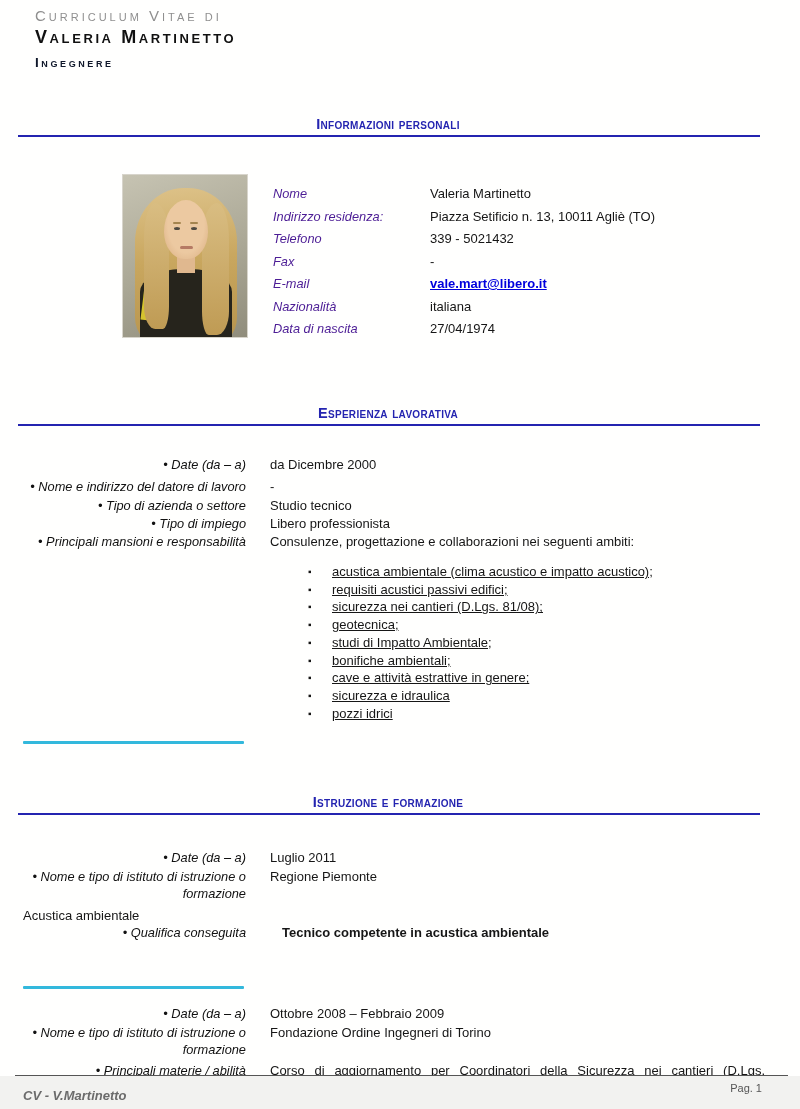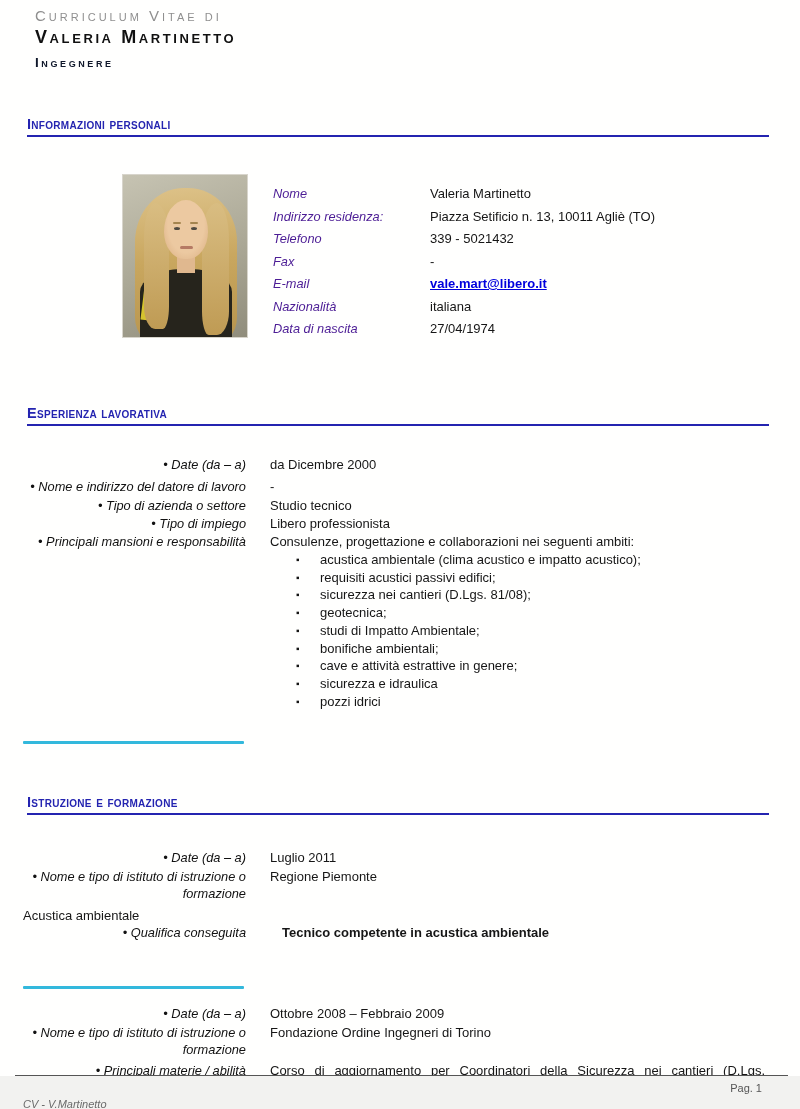--- a/index.html
+++ b/index.html
@@ -10,21 +10,21 @@
   }
 
   
   .doc-header { position:absolute; left:35px; top:7px; }
   .h-pre  { font-variant:small-caps; font-size:15px; letter-spacing:3px; color:#8f8f8f; font-weight:500; }
   .h-name { font-variant:small-caps; font-size:18px; letter-spacing:2.6px; color:#111; font-weight:700; margin-top:3px; }
   .h-role { font-variant:small-caps; font-size:13.5px; letter-spacing:2.6px; color:#0f172a; font-weight:700; margin-top:7px; }
 
   
   .sec-title {
-    position:absolute; left:27px; width:742px; text-align:left;
+    position:absolute; left:18px; width:742px; text-align:center;
     font-variant:small-caps; font-weight:700; font-size:14.5px; letter-spacing:0.3px;
     color:#2424b0; border-bottom:2px solid #2424b0; padding:0 2px 2px 0; line-height:17px;
   }
   .t-personal  { top:116px; }
   .t-exp       { top:405px; }
   .t-edu       { top:794px; }
 
   
   .photo {
     position:absolute; left:122px; top:174px; width:126px; height:164px;
@@ -66,32 +66,32 @@
   .lv-row { display:grid; grid-template-columns:223px 1fr; column-gap:24px; }
   .lv-label { text-align:right; font-style:italic; font-size:12.8px; line-height:18px; color:#111; }
   .s-edu1 .lv-label, .s-edu2 .lv-label { line-height:17.5px; }
   .lv-label.narrow { padding-left:23px; }
   .lv-value { font-size:13px; line-height:18px; color:#161616; }
   .s-edu1 .lv-value, .s-edu2 .lv-value { line-height:17.5px; }
   .lv-value.bold { font-weight:700;margin-left:12px; }
   .lv-value.justify { text-align:justify; text-align-last:justify; }
   .mb4 { margin-bottom:4px; } .mb1 { margin-bottom:1px; } .mb3 { margin-bottom:3px; }
 
-  .ambiti-list { margin:0; padding:0; list-style:none; }
+  .ambiti-list { margin:12px; padding:0; list-style:none;text-decoration:underline; }
   .ambiti-list li { position:relative; padding-left:50px; line-height:17.7px; font-size:13px; }
   .ambiti-list li::before { content:"▪"; position:absolute; left:26px; top:0; font-size:10px; line-height:17.7px; color:#161616; }
 
   
   .cyan-rule { position:absolute; left:23px; width:221px; height:3px; background:#33b8dc; border-radius:1px; }
   .c1 { top:741px; } .c2 { top:986px; }
 
   
   .footer-rule  { position:absolute; left:15px; top:1075px; width:773px; height:1px; background:#555; }
   .footer-strip { position:absolute; left:0; top:1076px; width:800px; height:33px; background:#f2f2f0; }
-  .footer-left  { position:absolute; left:23px; top:22px; font-style:italic; font-size:11px; color:#6b6b6b; }
+  .footer-left  { position:absolute; left:23px; top:12px; font-style:italic; font-size:13px; color:#6b6b6b;font-weight:bold; }
   .footer-right { position:absolute; right:38px; top:6px; font-size:11px; color:#555; }
 </style>
 </head>
 <body>
 
 <div class="page">
 
   <div class="doc-header">
     <div class="h-pre">Curriculum Vitae di</div>
     <div class="h-name">Valeria Martinetto</div>

